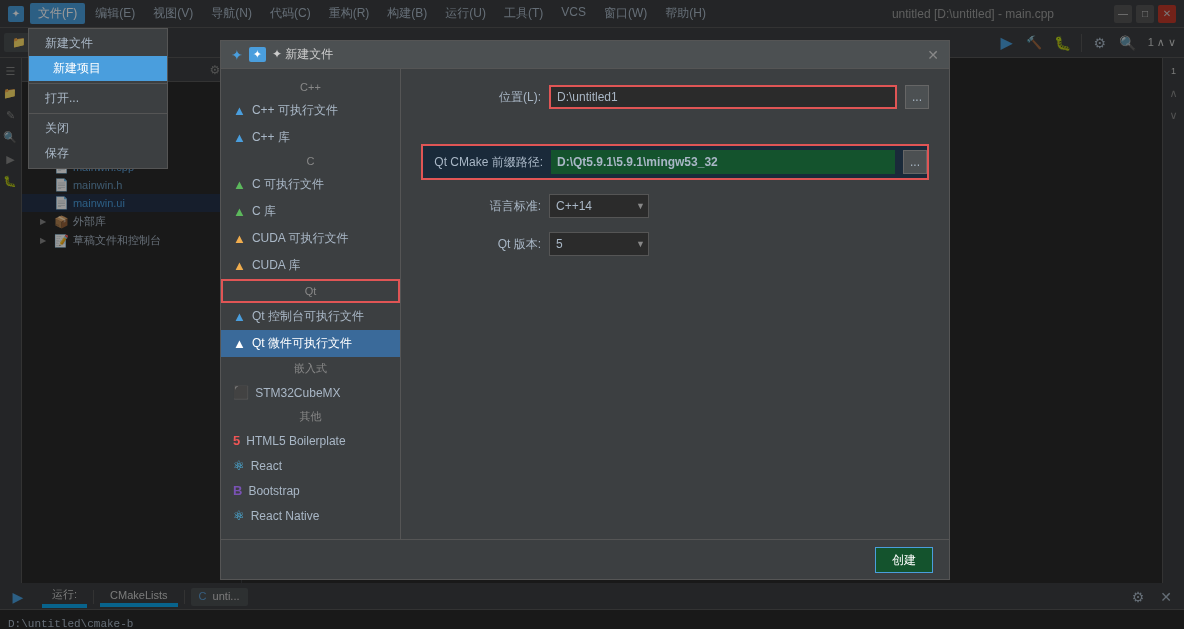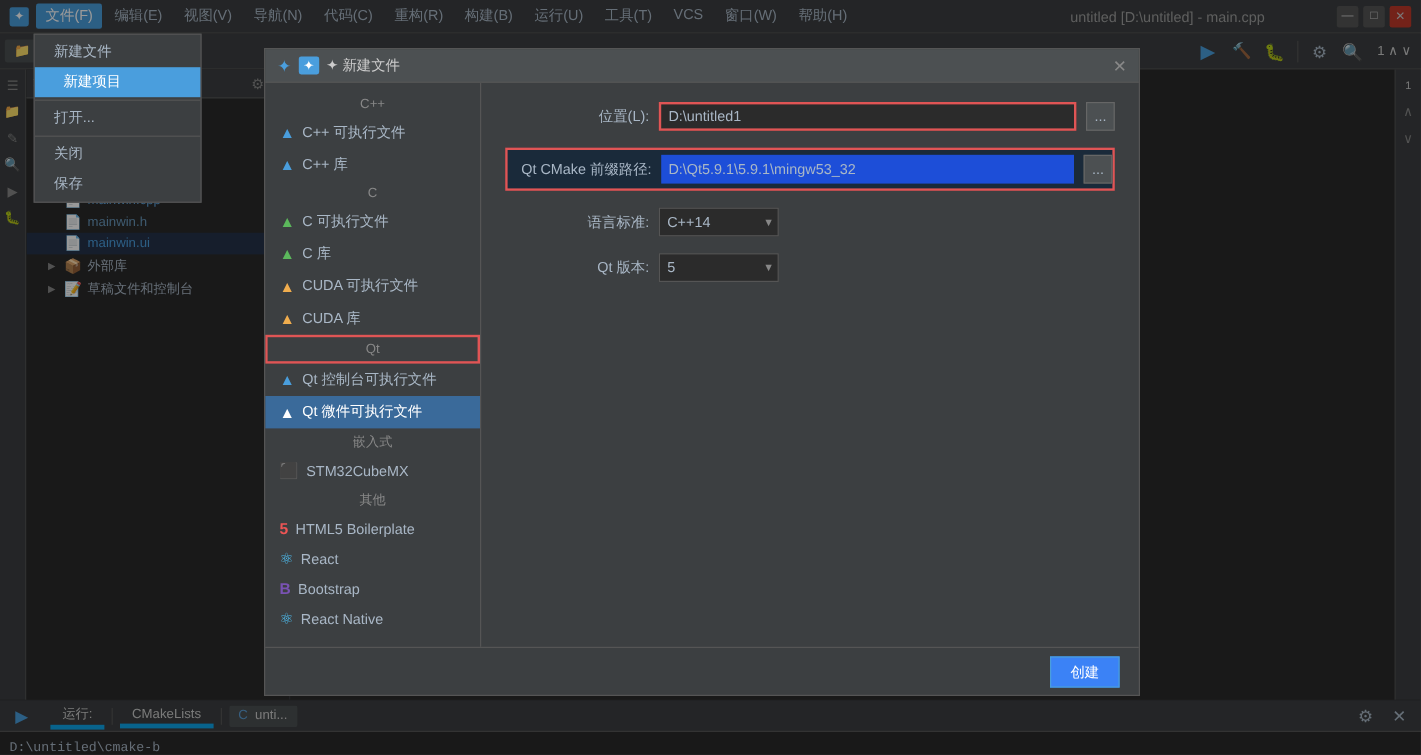--- a/index.html
+++ b/index.html
@@ -395,21 +395,21 @@
     .dialog-btn {
       padding: 4px 16px;
       height: 26px;
       background: #4c5052;
       border: 1px solid #666;
       color: #a9b7c6;
       cursor: pointer;
       font-size: 12px;
     }
     .dialog-btn.primary {
-      background: #3b82f6;
+      background: #14532d;
       border-color: #4a9edd;
       color: #fff;
     }
 
     
     .file-menu-dropdown {
       position: absolute;
       top: 28px;
       left: 28px;
       background: #3c3f41;
@@ -433,20 +433,21 @@
     }
     .dropdown-sep {
       height: 1px;
       background: #555;
       margin: 2px 0;
     }
 
     .cmake-path-row {
       background: #1e3a5a;
       border: 2px solid #e05555;
+      margin-top: 21px;
     }
   </style>
 </head>
 <body>
 
 <div class="title-bar">
   <div class="title-bar-icon">✦</div>
   <div class="title-bar-menus">
     <div class="menu-item active">文件(F)</div>
     <div class="menu-item">编辑(E)</div>
@@ -700,21 +701,21 @@
       <div class="dialog-right">
 
         <div class="dialog-field-row">
           <span class="dialog-field-label">位置(L):</span>
           <input class="dialog-field-input highlighted" value="D:\untitled1" readonly="" style="flex: 1 1 0%;">
           <div class="dialog-field-btn">...</div>
         </div>
 
         <div class="dialog-field-row cmake-path-row" style="padding:4px 0;border:2px solid #e05555;background:#1a2a3a">
           <span class="dialog-field-label" style="white-space:nowrap">Qt CMake 前缀路径:</span>
-          <input class="dialog-field-input" value="D:\Qt5.9.1\5.9.1\mingw53_32" readonly="" style="flex: 1 1 0%; background: #1d4ed8; border: none; color: rgb(169, 183, 198);">
+          <input class="dialog-field-input" value="D:\Qt5.9.1\5.9.1\mingw53_32" readonly="" style="flex: 1 1 0%; background: #14532d; border: none; color: rgb(169, 183, 198); font-weight: bold;">
           <div class="dialog-field-btn">...</div>
         </div>
 
         <div class="dialog-field-row">
           <span class="dialog-field-label">语言标准:</span>
           <div class="select-wrapper">
             <select class="dialog-select">
               <option>C++14</option>
               <option>C++11</option>
               <option>C++17</option>

